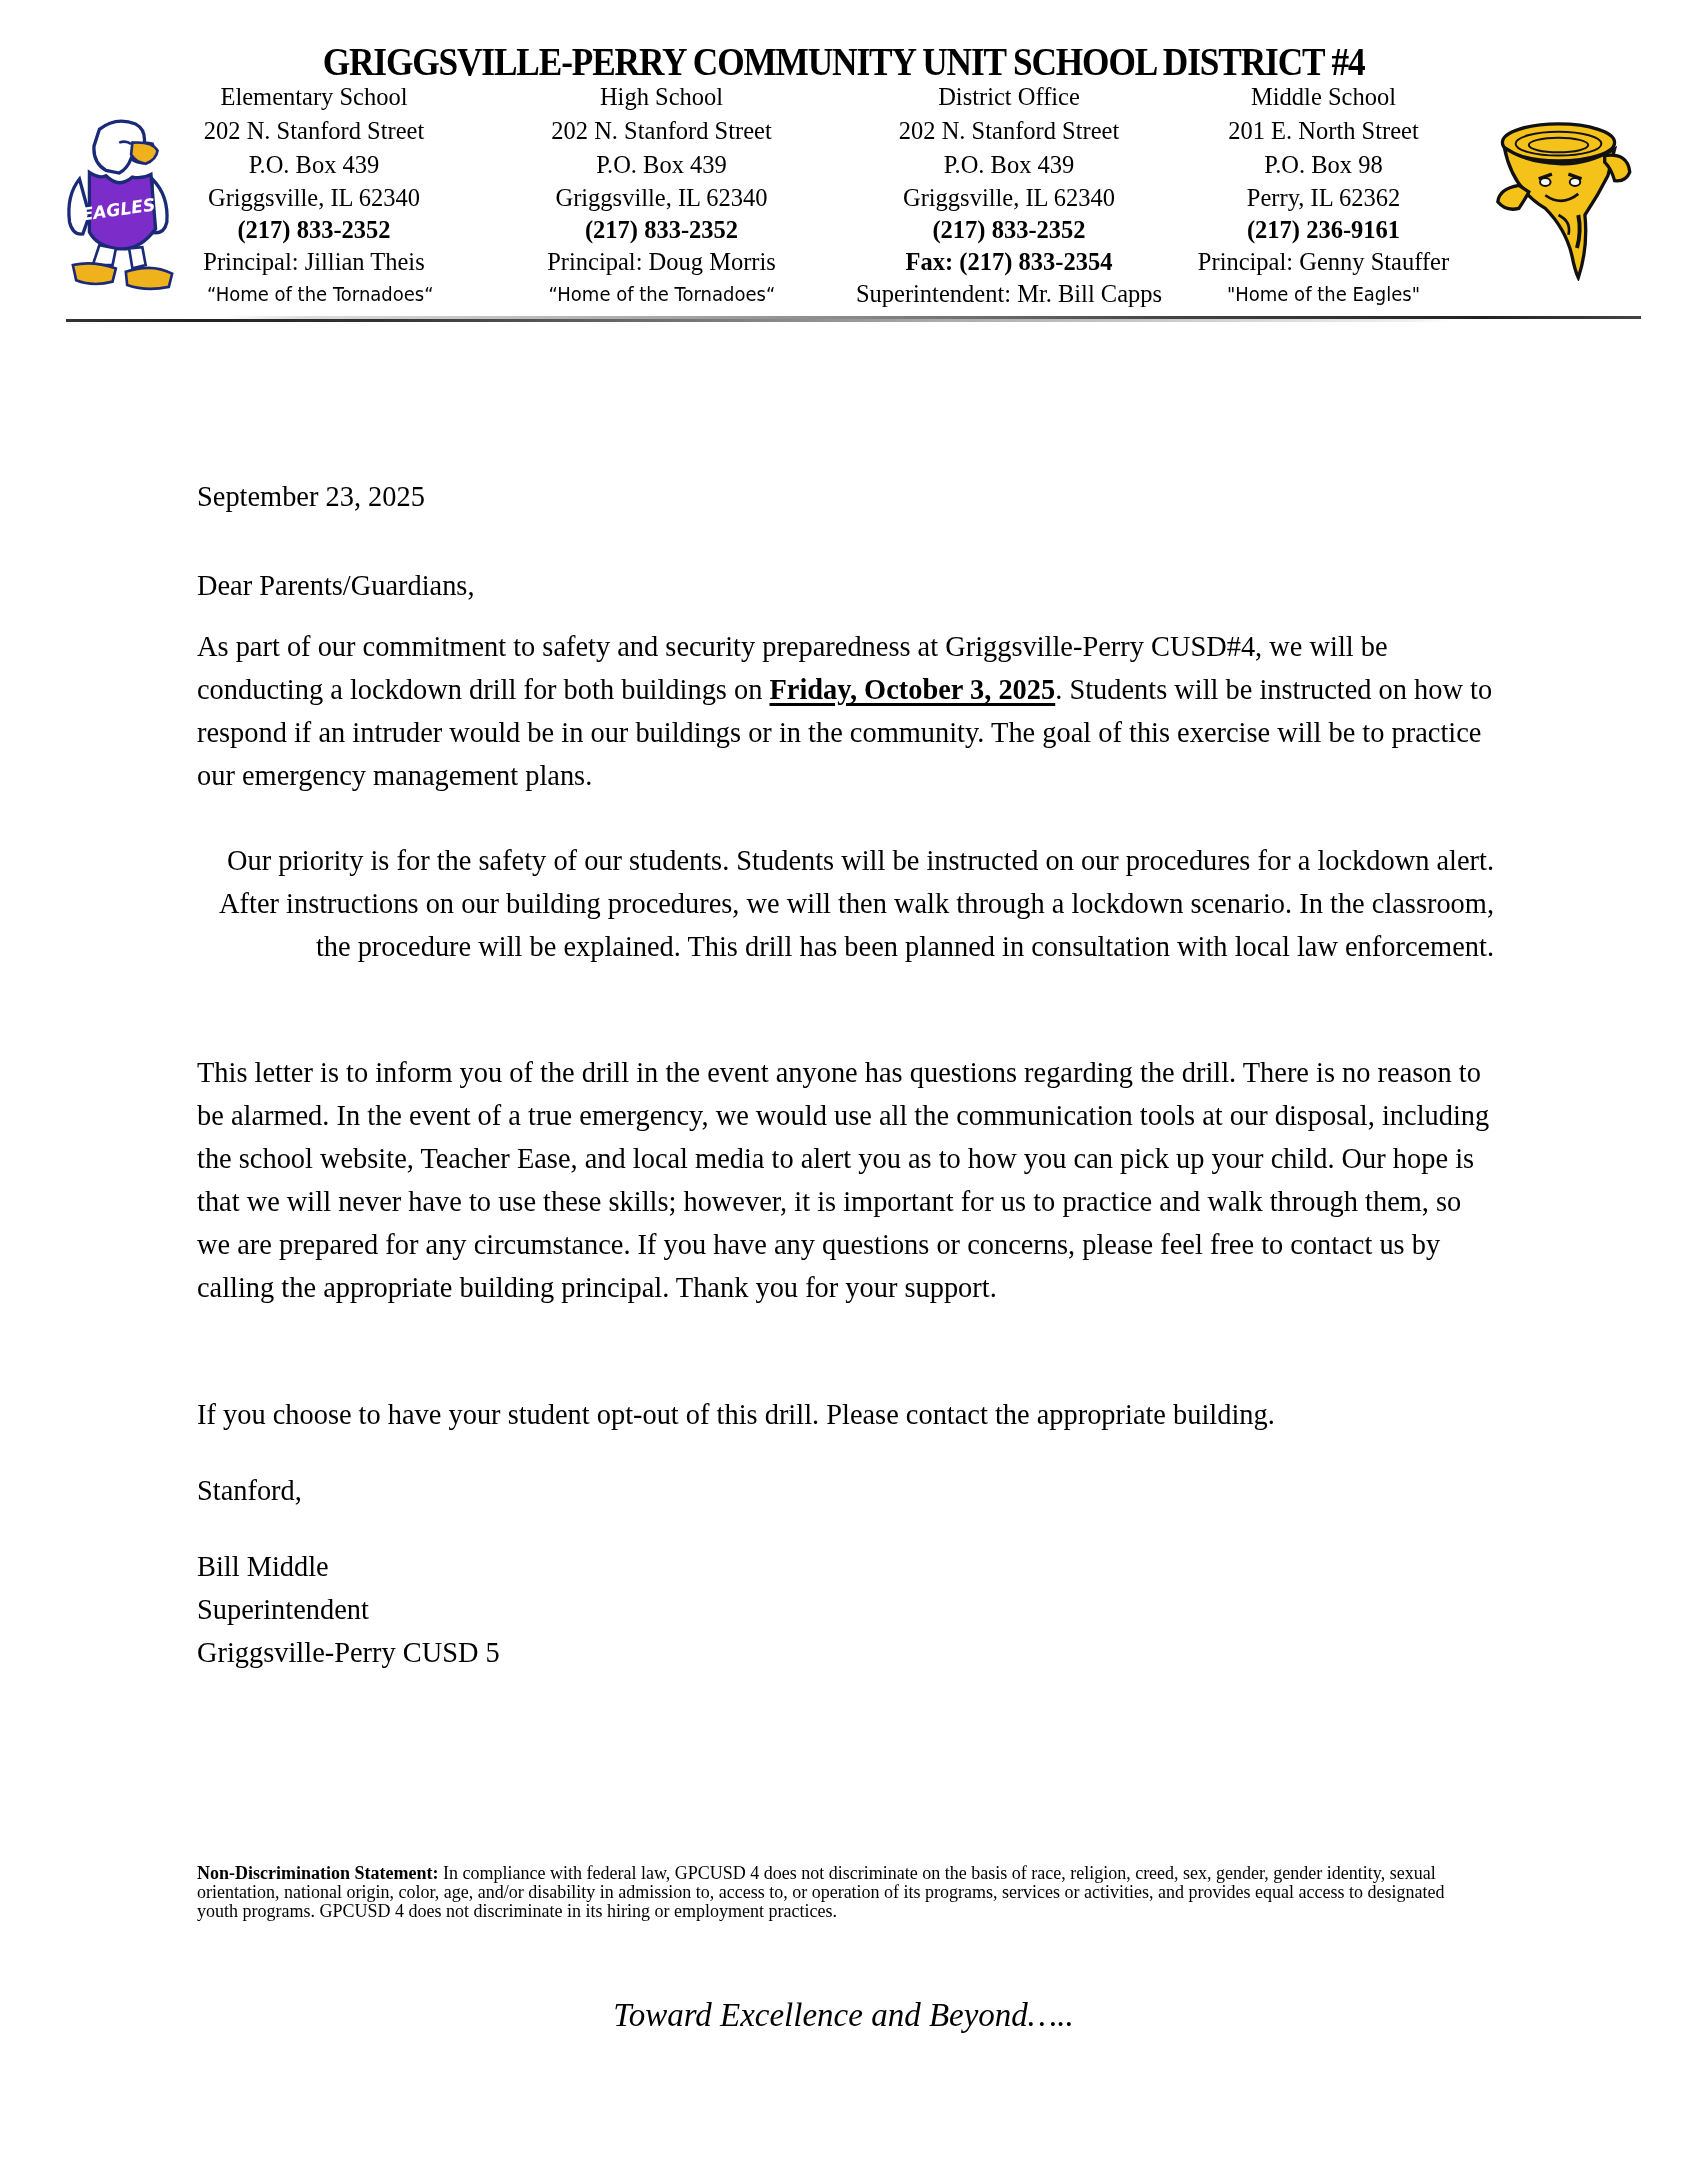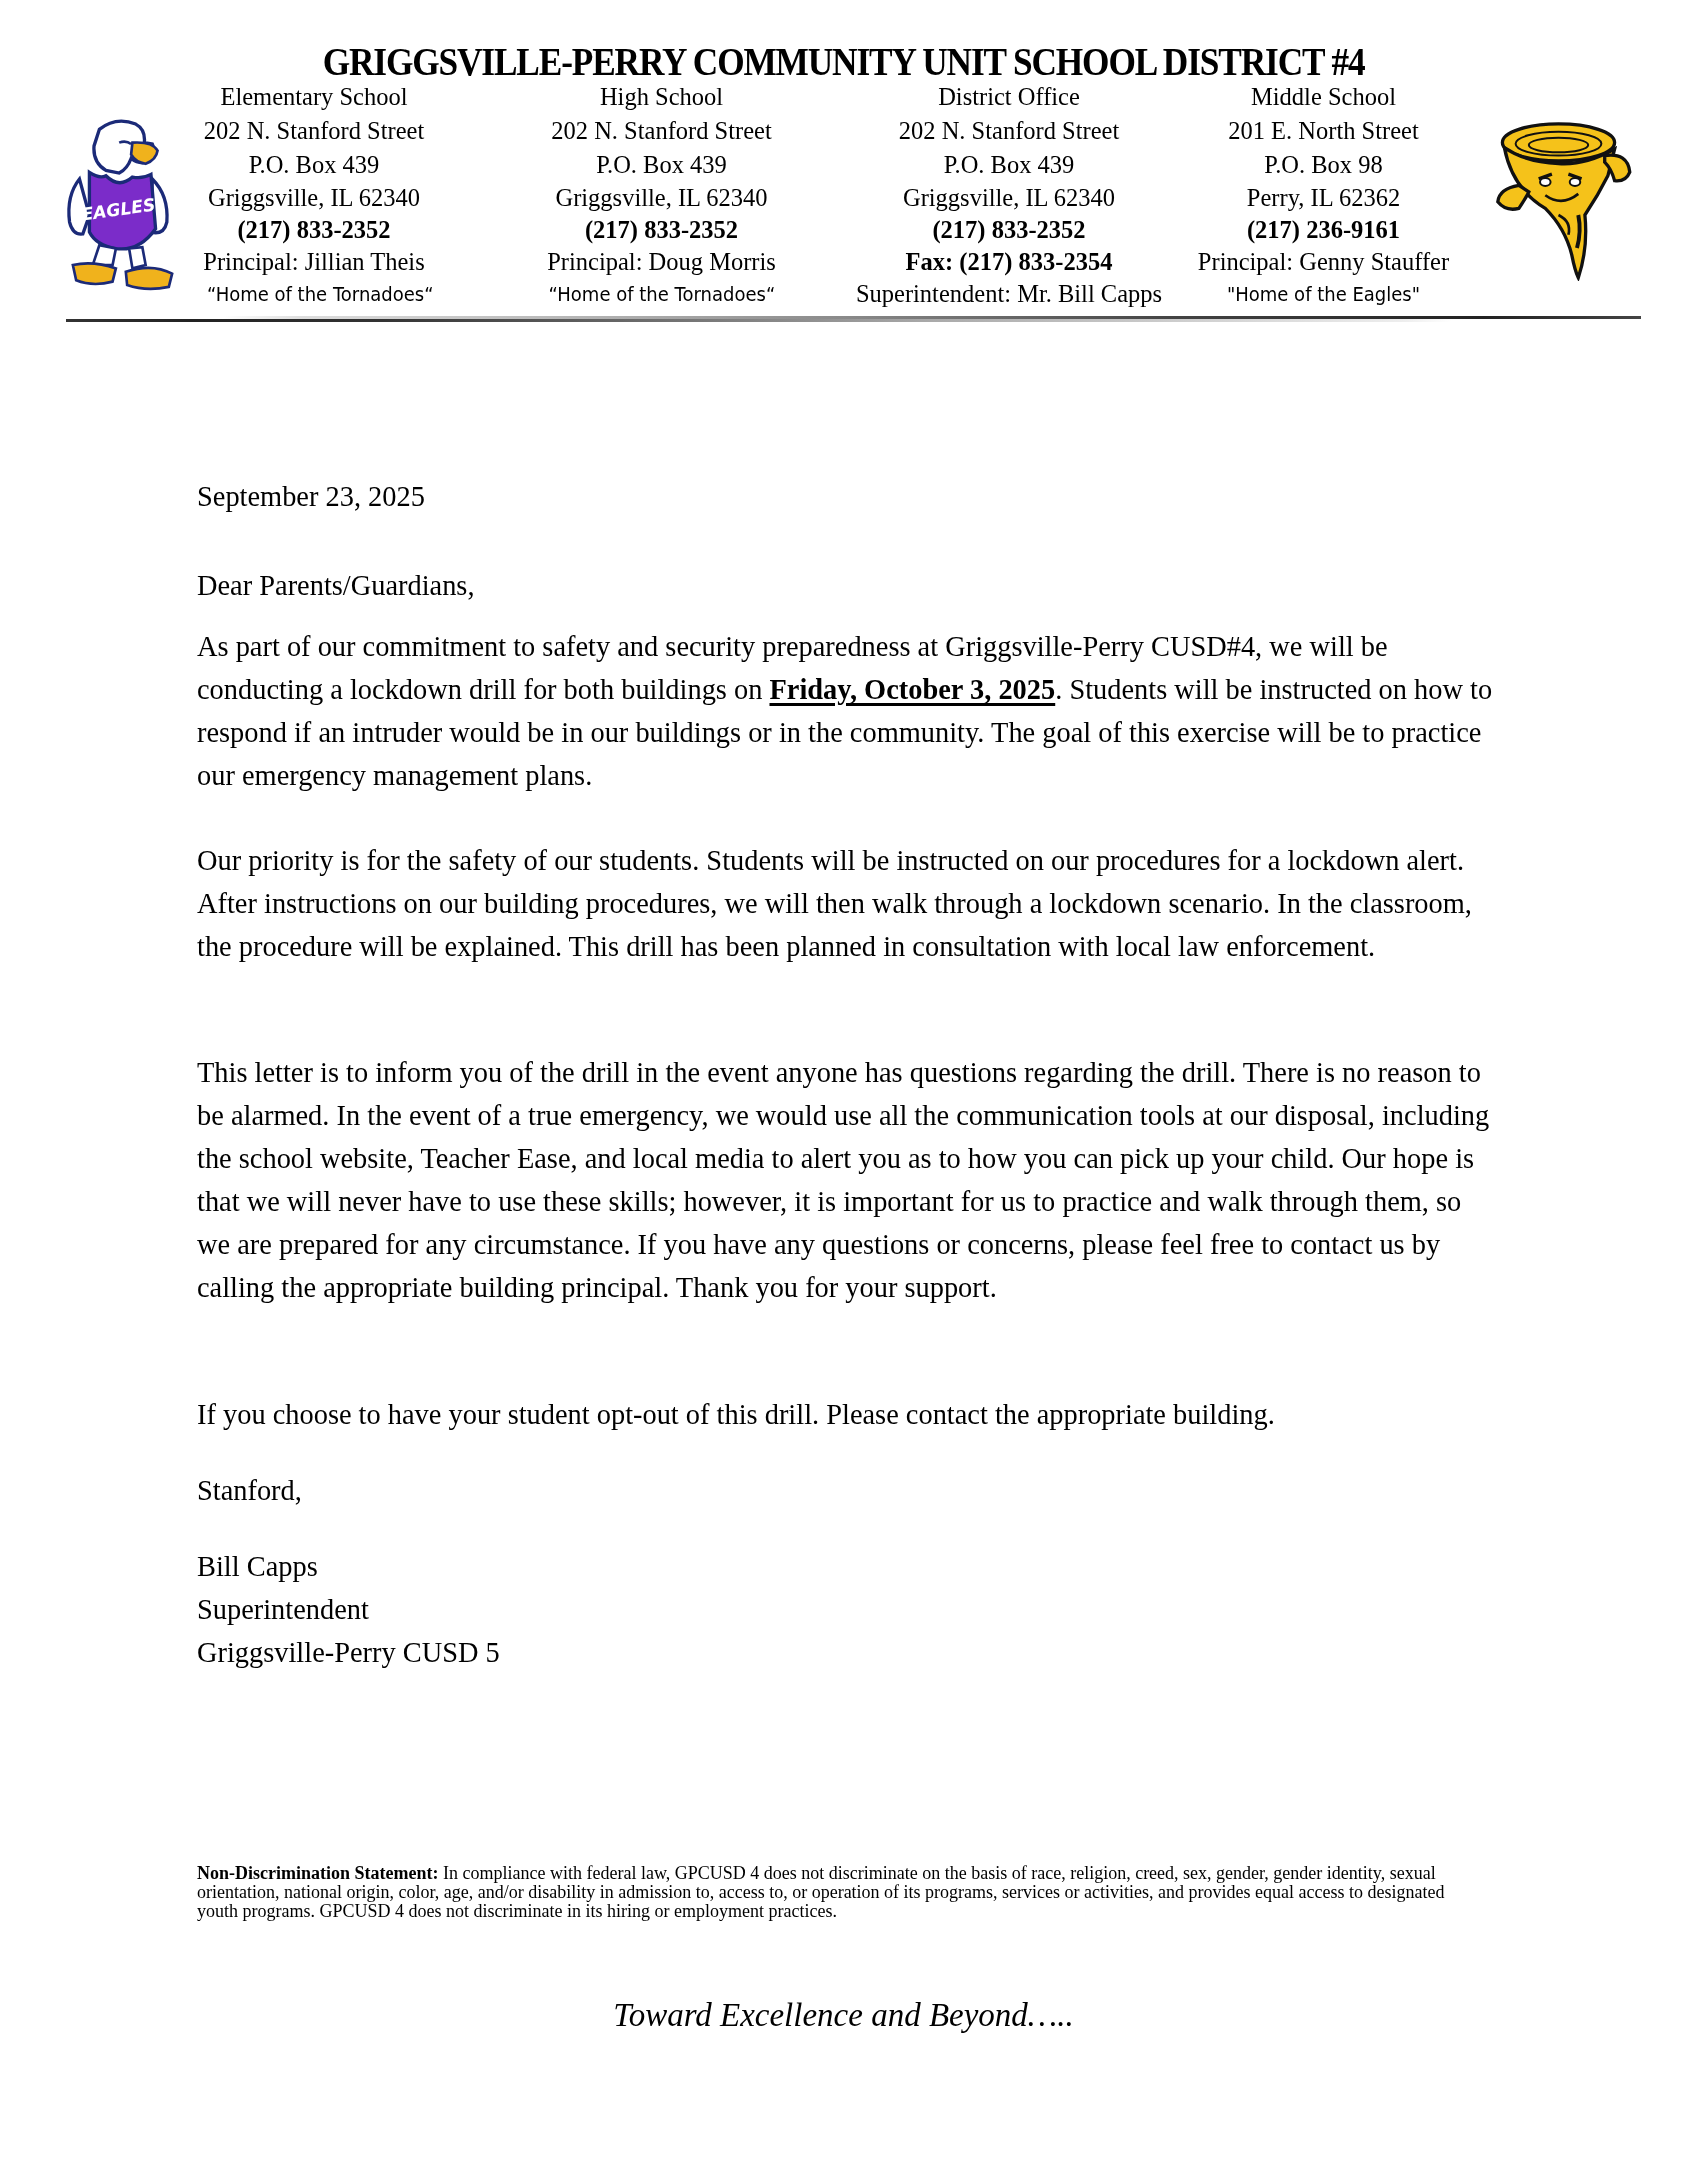--- a/index.html
+++ b/index.html
@@ -21,21 +21,21 @@
   .divider .bot { position: absolute; left: 0; right: 0; top: 2.6px; height: 3.3px;
     background: linear-gradient(90deg, #333 0%, #222 8%, #333 20%, #666 35%, #888 45%, #aaa 55%, #ccc 70%, #eee 85%, #fff 88%, #fff 100%); }
   .mascot { position: absolute; }
   #eagle { left: 53px; top: 116px; width: 139px; height: 179px; }
   #tornado { left: 1479px; top: 116px; width: 159px; height: 165px; }
   .body-text { position: absolute; left: 197px; width: 1297px; font-size: 28.4px; line-height: 43px; }
   .body-text p { margin: 0; }
   #date { top: 475px; }
   #greeting { top: 564px; }
   #para1 { top: 625px; }
-  #para2 { top: 839px; }
+  #para2 { top: 839px; text-align: right; }
   #para3 { top: 1051px; }
   #para4 { top: 1393px; }
   #closing { top: 1469px; }
   #signature { top: 1545px; }
   .drill-date { font-weight: bold; text-decoration: underline; text-decoration-thickness: 2.6px; text-underline-offset: 4px; }
   .nondisc { position: absolute; left: 197px; top: 1864px; width: 1257px; font-size: 18px; line-height: 19px; }
   .nondisc .lbl { font-weight: bold; }
   .tagline { position: absolute; left: 0; width: 1687px; top: 1997px; text-align: center; font-style: italic; font-size: 33px; }
 </style>
 </head>
@@ -142,21 +142,21 @@
   <p>This letter is to inform you of the drill in the event anyone has questions regarding the drill. There is no reason to be alarmed. In the event of a true emergency, we would use all the communication tools at our disposal, including the school website, Teacher Ease, and local media to alert you as to how you can pick up your child. Our hope is that we will never have to use these skills; however, it is important for us to practice and walk through them, so we are prepared for any circumstance. If you have any questions or concerns, please feel free to contact us by calling the appropriate building principal. Thank you for your support.</p>
 </div>
 
 <div class="body-text" id="para4">
   <p>If you choose to have your student opt-out of this drill. Please contact the appropriate building.</p>
 </div>
 
 <div class="body-text" id="closing">Stanford,</div>
 
 <div class="body-text" id="signature">
-  <div>Bill Capps</div>
+  <div>Bill Middle</div>
   <div>Superintendent</div>
   <div>Griggsville-Perry CUSD 5</div>
 </div>
 
 <div class="nondisc">
   <span class="lbl">Non-Discrimination Statement:</span><span> In compliance with federal law, GPCUSD 4 does not discriminate on the basis of race, religion, creed, sex, gender, gender identity, sexual orientation, national origin, color, age, and/or disability in admission to, access to, or operation of its programs, services or activities, and provides equal access to designated youth programs. GPCUSD 4 does not discriminate in its hiring or employment practices.</span>
 </div>
 
 <div class="tagline">Toward Excellence and Beyond…..</div>
 

